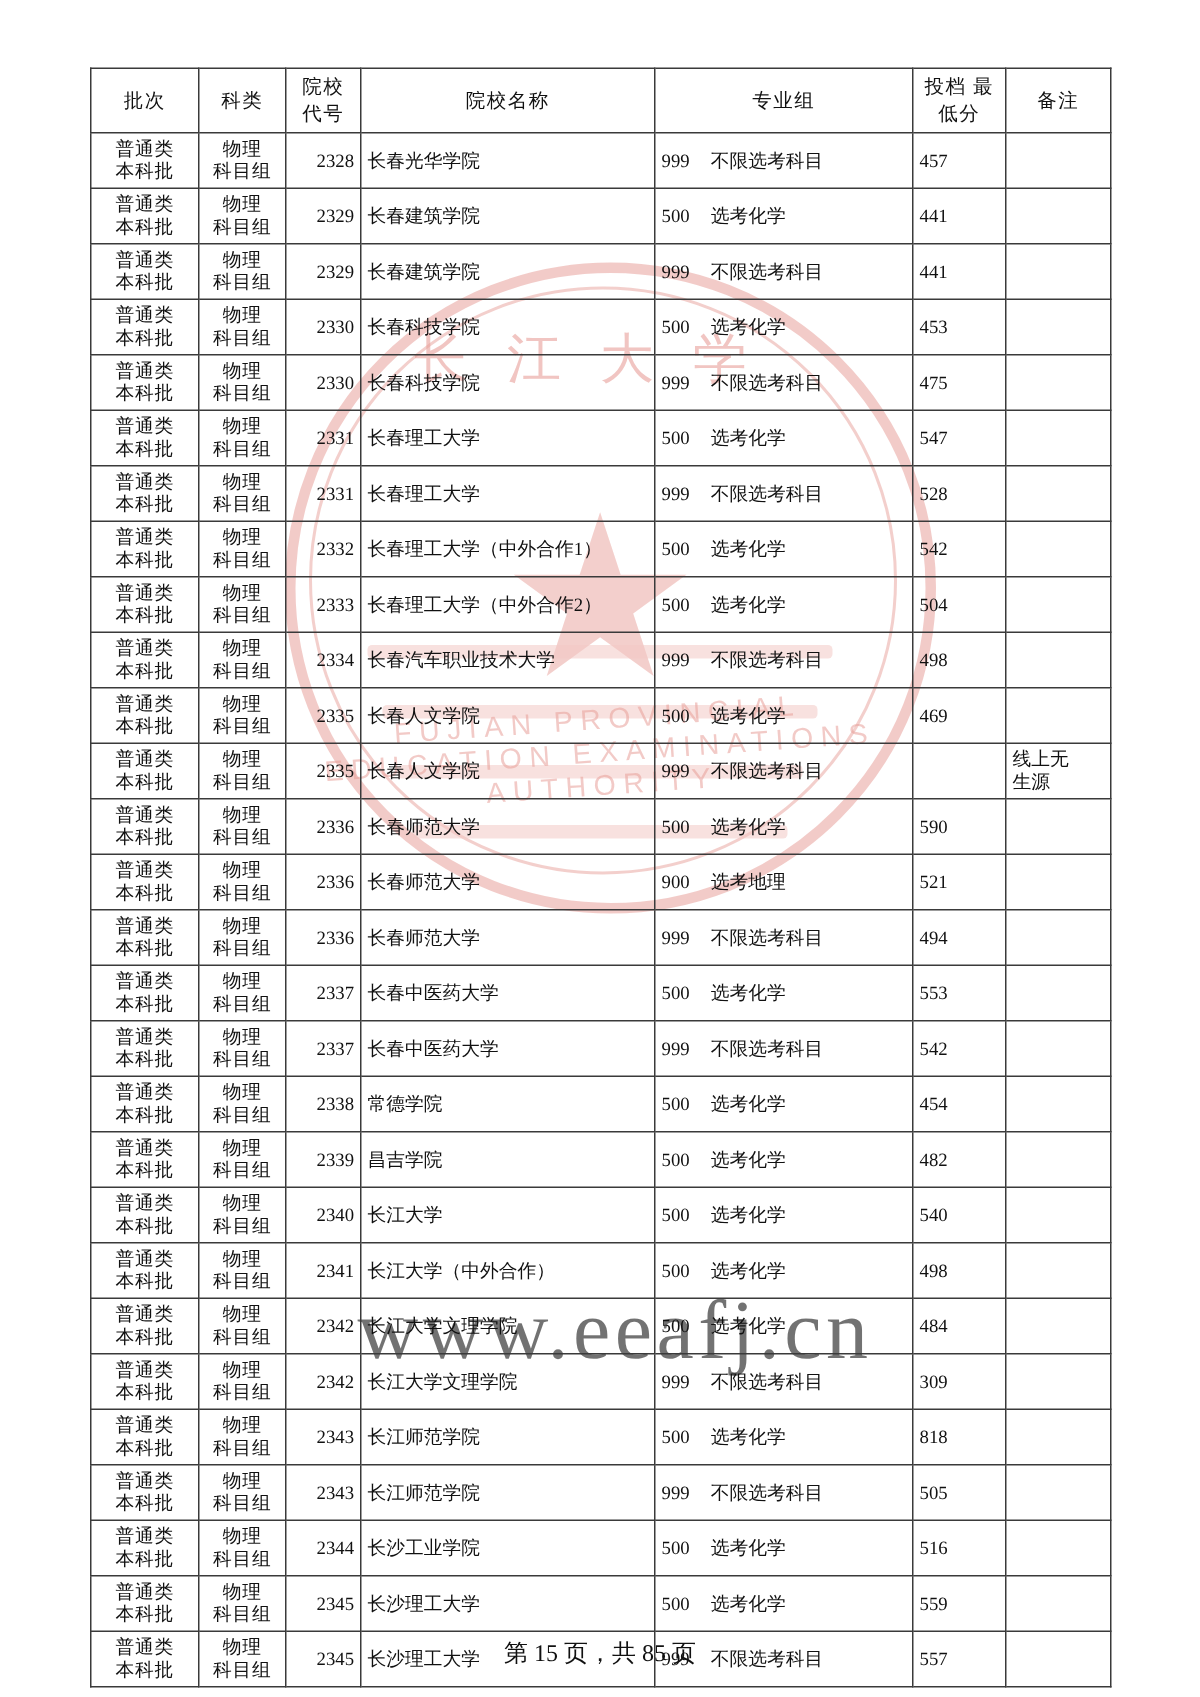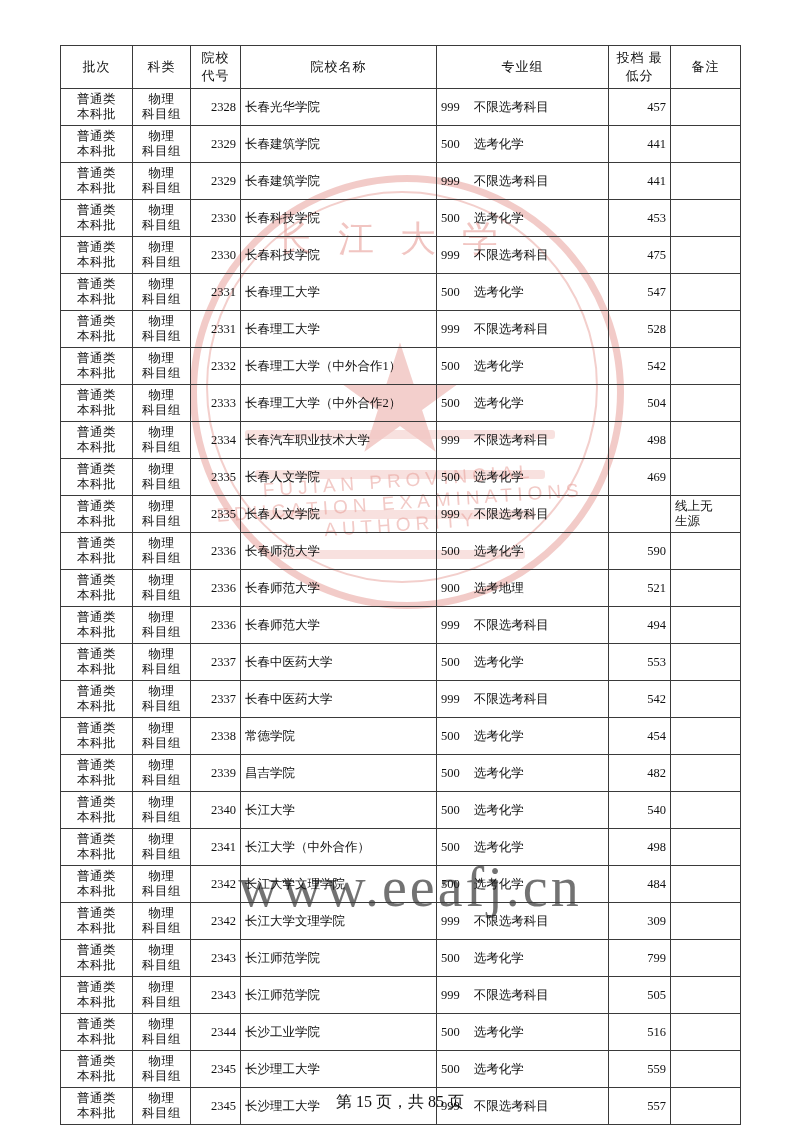--- a/index.html
+++ b/index.html
@@ -158,21 +158,21 @@
     padding-left: 8px;
     font-size: 12.5px;
   }
   td.c-group {
     text-align: left;
     padding-left: 8px;
     font-size: 12.5px;
   }
   td.c-group .gnum { margin-right: 14px; }
   td.c-score {
-    text-align: right;
+    text-align: left;
     font-size: 12.5px;
   }
   td.c-note {
     line-height: 15px;
     font-size: 12.5px;
   }
   td.c-note span { display: block; }
 
   .footer {
     position: absolute;
@@ -584,21 +584,21 @@
             <span>普通类</span>
             <span>本科批</span>
           </td>
           <td class="c-type">
             <span>物理</span>
             <span>科目组</span>
           </td>
           <td class="c-code">2343</td>
           <td class="c-name">长江师范学院</td>
           <td class="c-group"><span class="gnum">500</span><span>选考化学</span></td>
-          <td class="c-score">799</td>
+          <td class="c-score">818</td>
           <td class="c-note"></td>
         </tr>
         <tr>
           <td class="c-batch">
             <span>普通类</span>
             <span>本科批</span>
           </td>
           <td class="c-type">
             <span>物理</span>
             <span>科目组</span>

